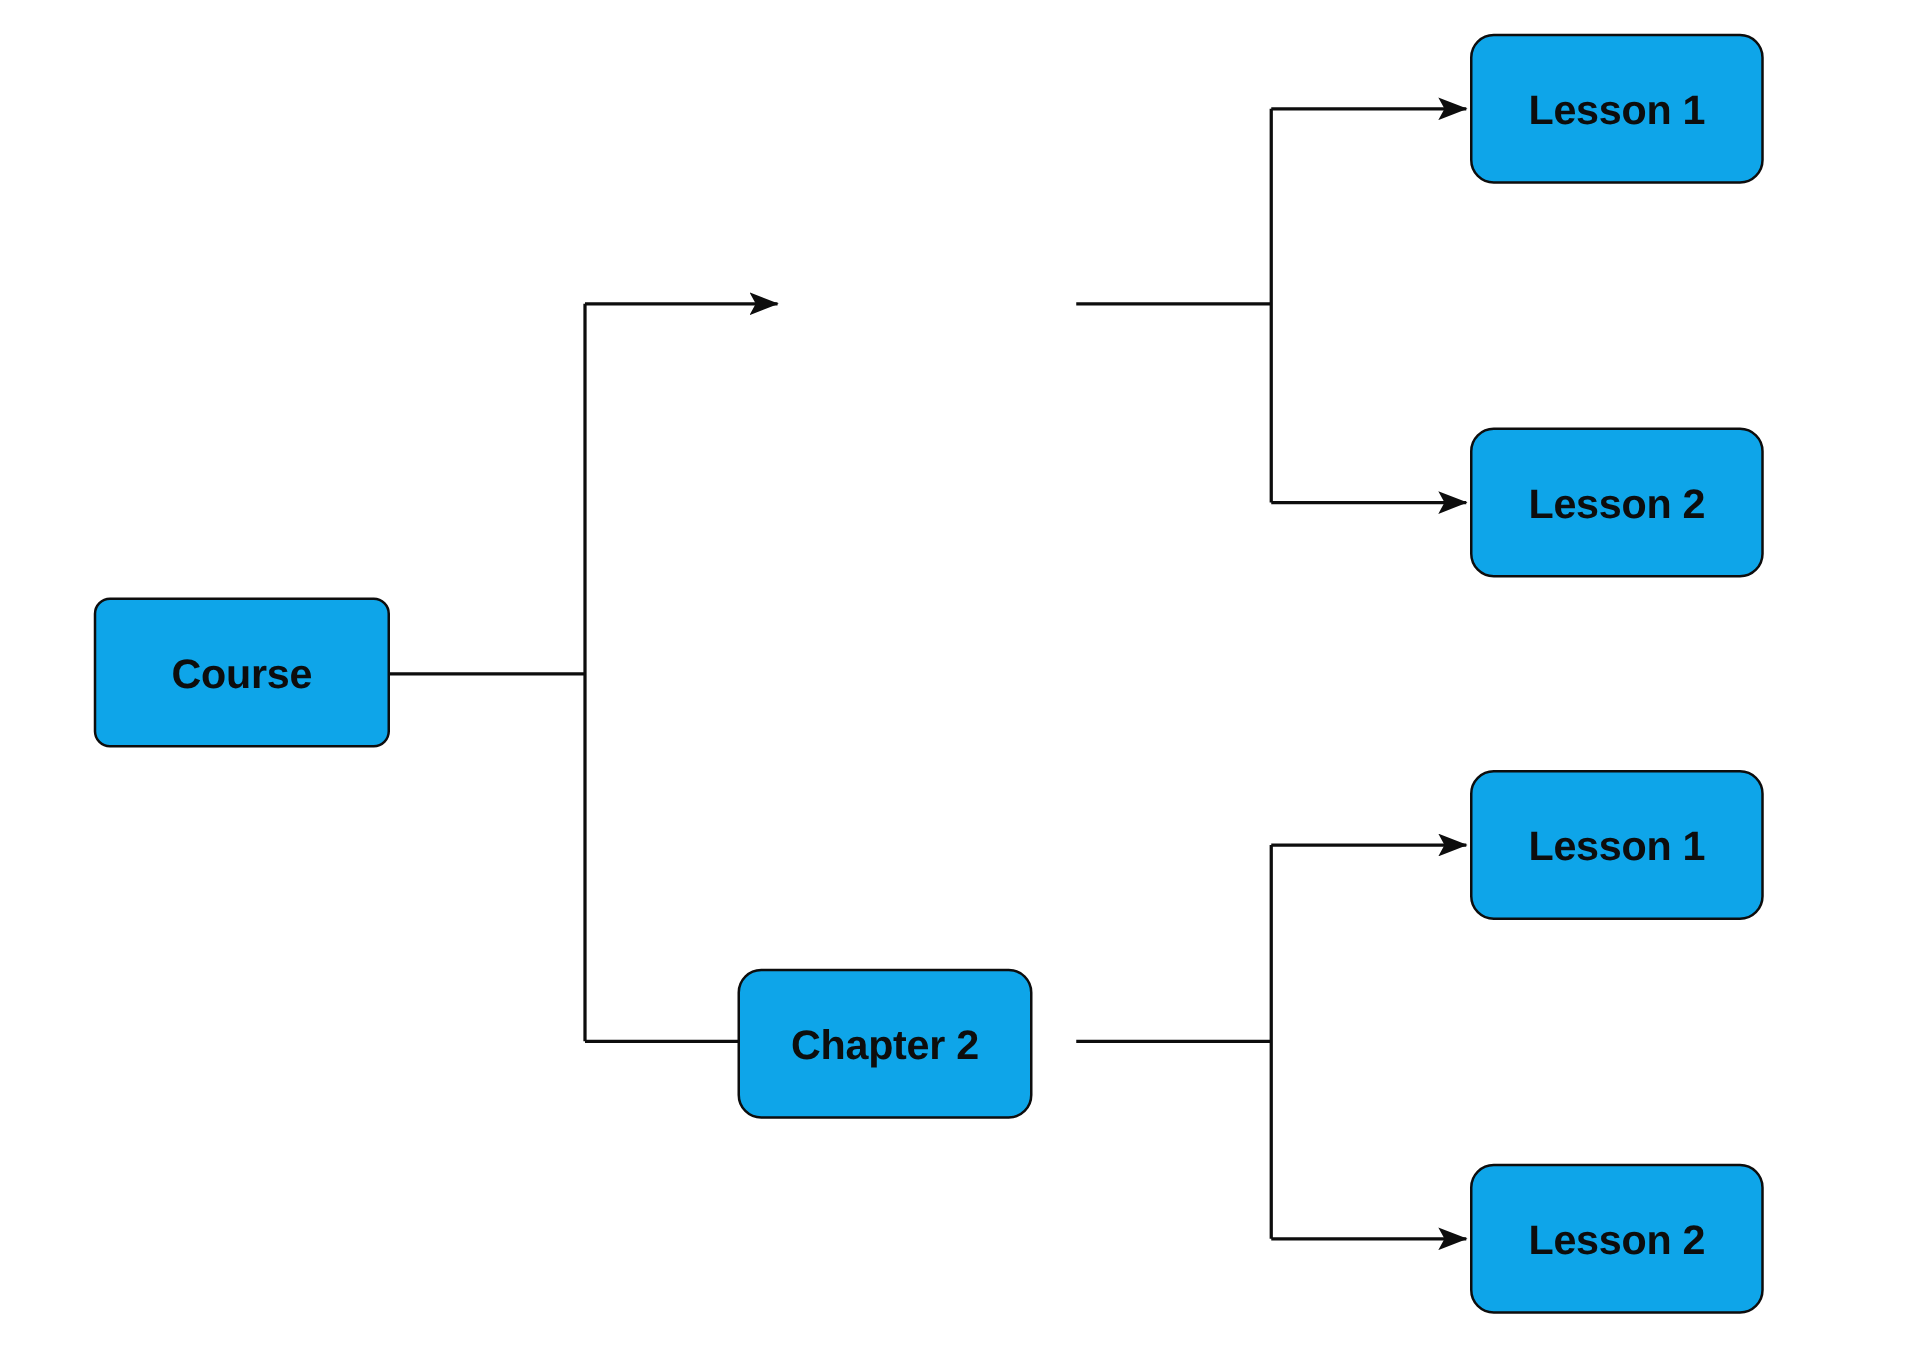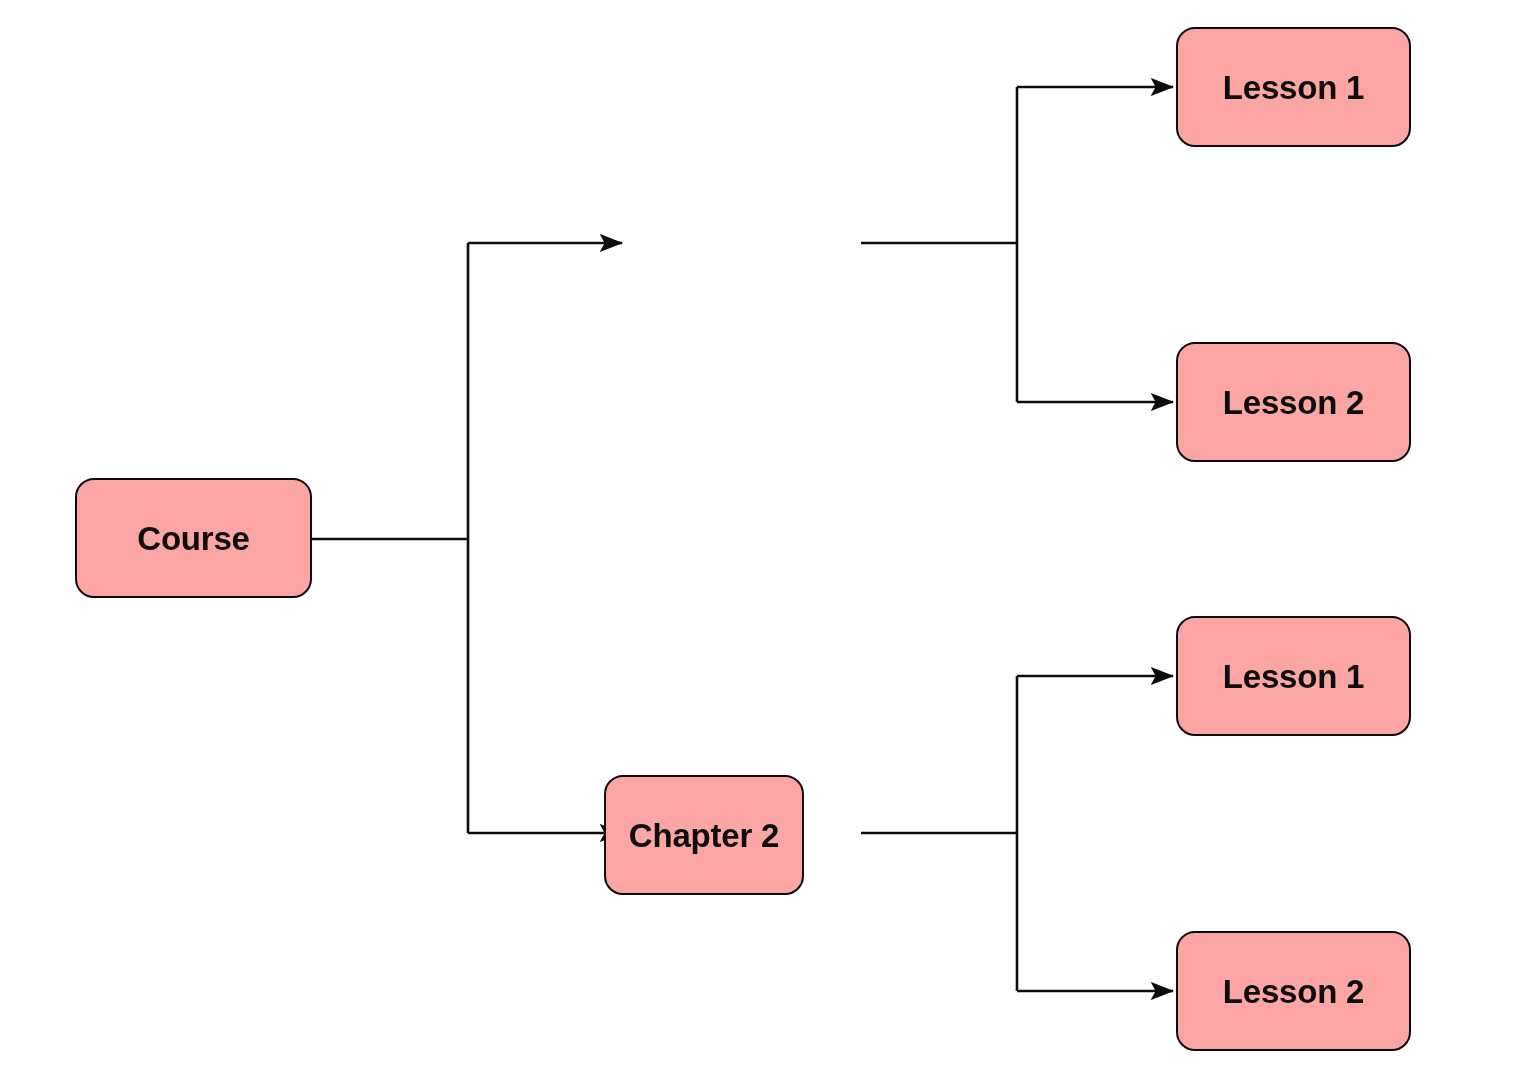--- a/index.html
+++ b/index.html
@@ -24,42 +24,42 @@
     position: absolute;
     left: 0;
     top: 0;
     width: 1524px;
     height: 1080px;
     pointer-events: none;
   }
   .node {
     position: absolute;
     box-sizing: border-box;
-    background: #fca5a5;
+    background: #0ea5e9;
     border: 2.6px solid #0d0d0d;
     border-radius: 19px;
     display: flex;
     align-items: center;
     justify-content: center;
     text-align: right;
   }
   .node-label {
     font-family: "Liberation Sans", "DejaVu Sans", sans-serif;
     font-size: 33px;
     font-weight: bold;
     color: #0d0d0d;
     line-height: 1;
     letter-spacing: -0.2px;
     white-space: nowrap;
     user-select: none;
   }
   
-  .n-course   { left: 75px;   top: 478px;  width: 237px; height: 120px; }
+  .n-course   { left: 75px;   top: 478px;  width: 237px; height: 120px; border-radius: 13px; }
   .n-chapter1 { left: 625px;  top: 185px;  width: 236px; height: 120px; }
-  .n-chapter2 { left: 604px;  top: 775px;  width: 200px; height: 120px; }
+  .n-chapter2 { left: 590px;  top: 775px;  width: 236px; height: 120px; }
   .n-c1l1     { left: 1176px; top: 27px;   width: 235px; height: 120px; }
   .n-c1l2     { left: 1176px; top: 342px;  width: 235px; height: 120px; }
   .n-c2l1     { left: 1176px; top: 616px;  width: 235px; height: 120px; }
   .n-c2l2     { left: 1176px; top: 931px;  width: 235px; height: 120px; }
 </style>
 </head>
 <body>
 
 <div id="diagram-canvas">
 

